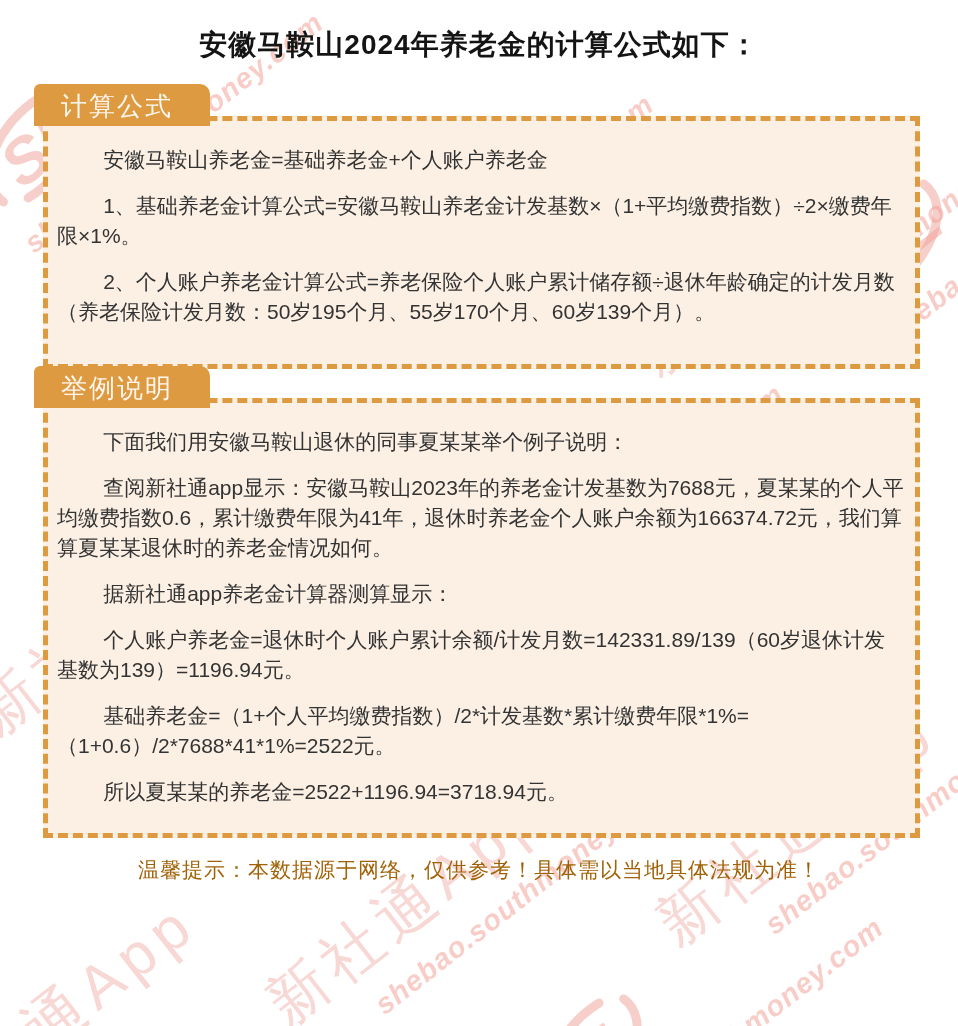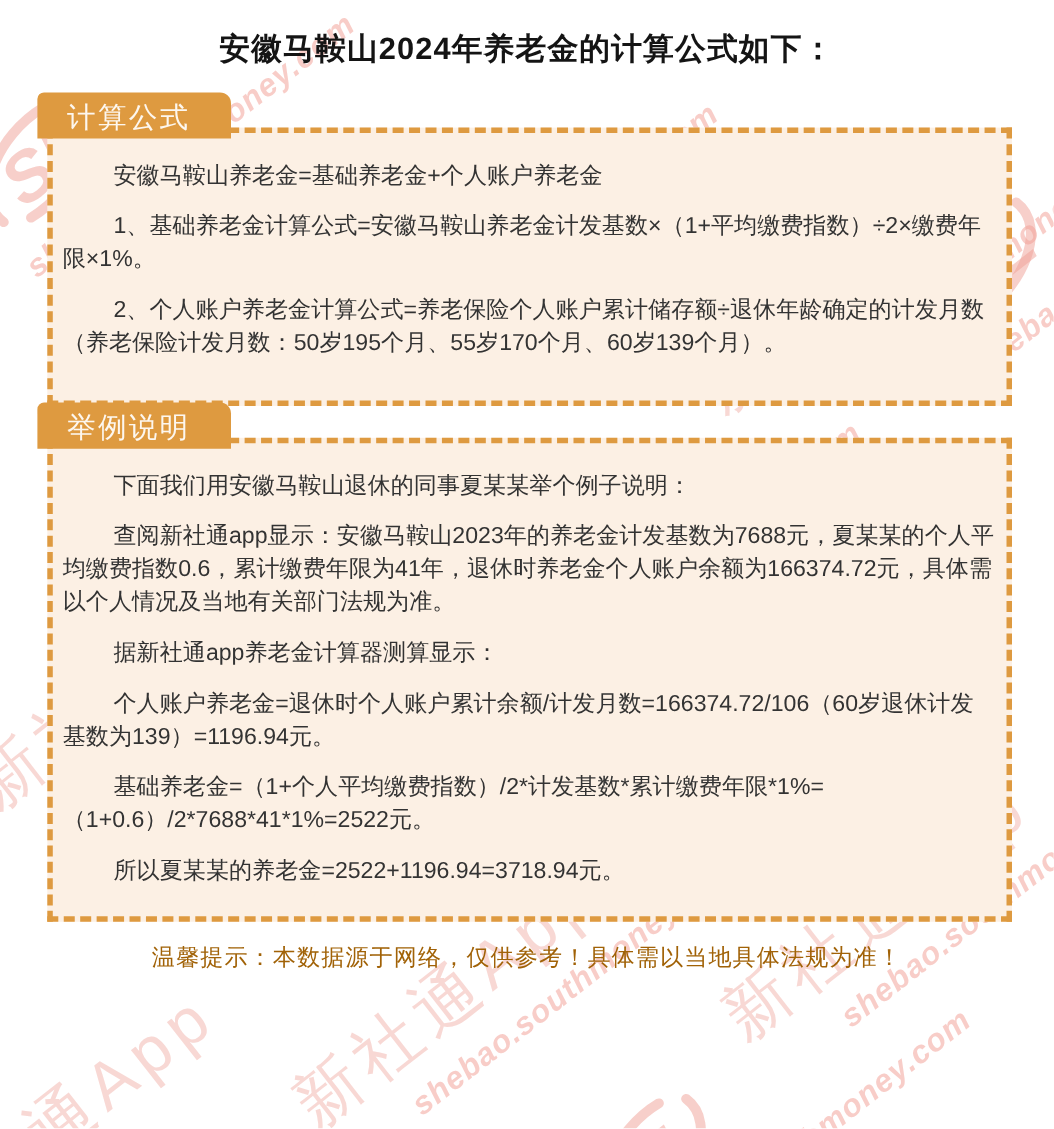--- a/index.html
+++ b/index.html
@@ -133,23 +133,23 @@
         <p class="para">安徽马鞍山养老金=基础养老金+个人账户养老金</p>
         <p class="para">1、基础养老金计算公式=安徽马鞍山养老金计发基数×（1+平均缴费指数）÷2×缴费年限×1%。</p>
         <p class="para">2、个人账户养老金计算公式=养老保险个人账户累计储存额÷退休年龄确定的计发月数（养老保险计发月数：50岁195个月、55岁170个月、60岁139个月）。</p>
       </div>
     </section>
 
     <section class="sec sec-example">
       <div class="tab">举例说明</div>
       <div class="sec-body">
         <p class="para">下面我们用安徽马鞍山退休的同事夏某某举个例子说明：</p>
-        <p class="para">查阅新社通app显示：安徽马鞍山2023年的养老金计发基数为7688元，夏某某的个人平均缴费指数0.6，累计缴费年限为41年，退休时养老金个人账户余额为166374.72元，具体需以个人情况及当地有关部门法规为准。</p>
+        <p class="para">查阅新社通app显示：安徽马鞍山2023年的养老金计发基数为7688元，夏某某的个人平均缴费指数0.6，累计缴费年限为41年，退休时养老金个人账户余额为166374.72元，我们算算夏某某退休时的养老金情况如何。</p>
         <p class="para">据新社通app养老金计算器测算显示：</p>
-        <p class="para">个人账户养老金=退休时个人账户累计余额/计发月数=166374.72/106（60岁退休计发基数为139）=1196.94元。</p>
+        <p class="para">个人账户养老金=退休时个人账户累计余额/计发月数=142331.89/139（60岁退休计发基数为139）=1196.94元。</p>
         <p class="para">基础养老金=（1+个人平均缴费指数）/2*计发基数*累计缴费年限*1%=（1+0.6）/2*7688*41*1%=2522元。</p>
         <p class="para">所以夏某某的养老金=2522+1196.94=3718.94元。</p>
       </div>
     </section>
 
     <div class="footer-note">温馨提示：本数据源于网络，仅供参考！具体需以当地具体法规为准！</div>
   </div>
 
 </div>
 

